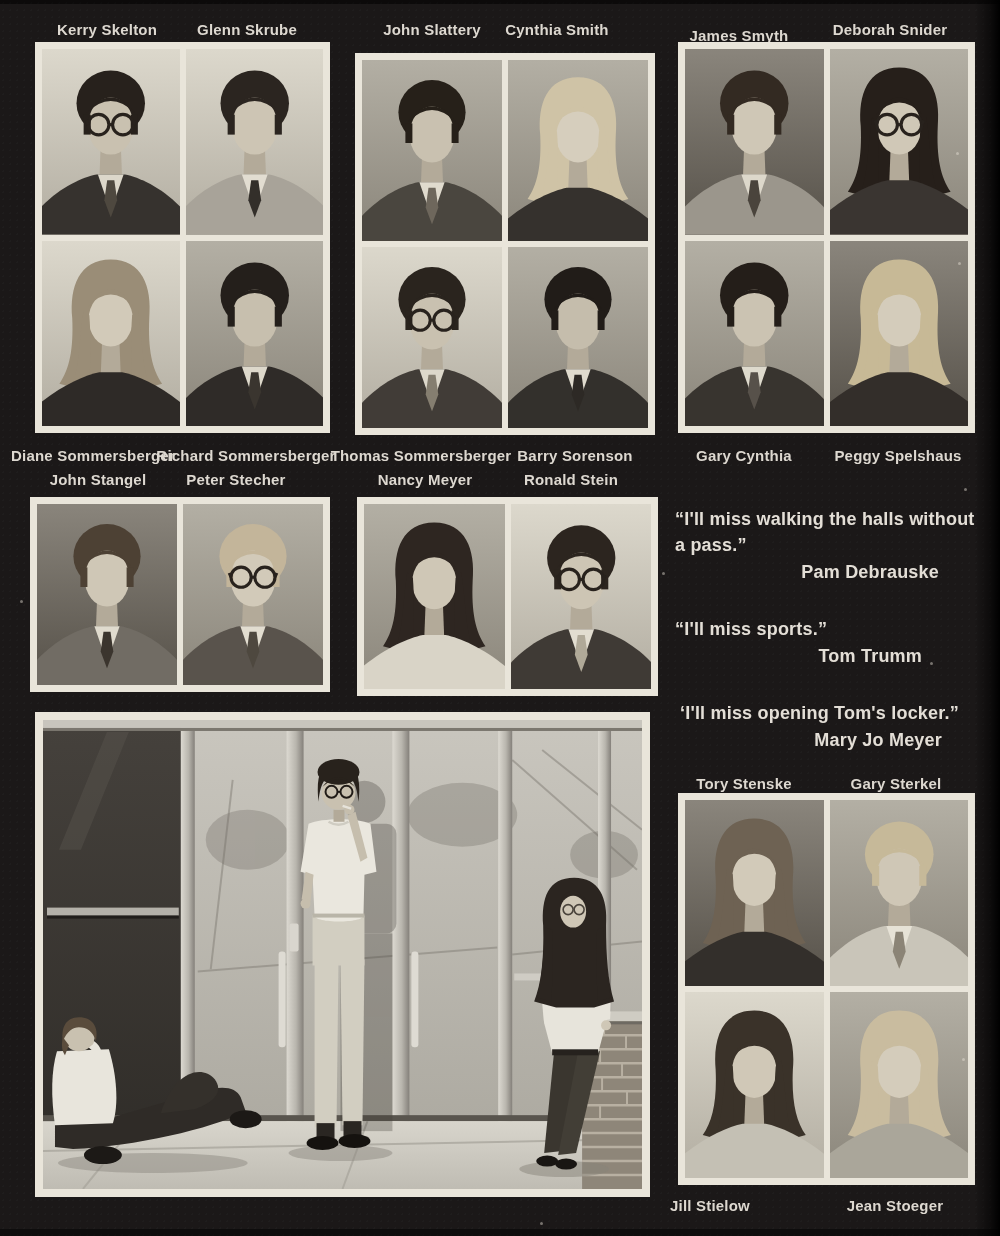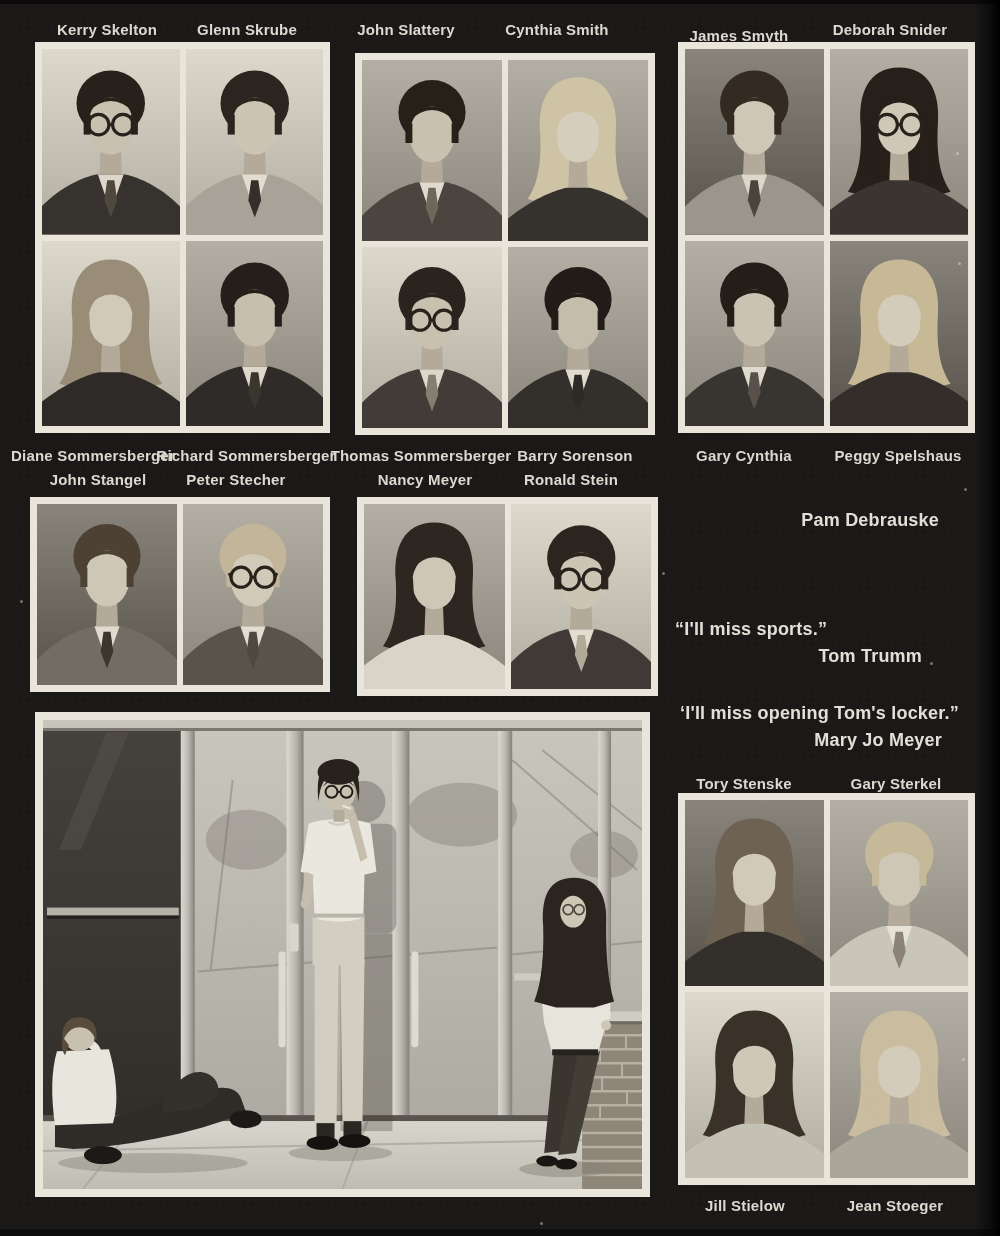--- a/index.html
+++ b/index.html
@@ -102,21 +102,21 @@
           <circle cx="58.5" cy="53" r="7.2"></circle>
         <path d="M48.7,53 L51.3,53"></path>
           <path d="M34.3,53 L33,50"></path>
           <path d="M65.7,53 L67,50"></path>
       </g>
     </defs>
   </svg>
 
   <span class="lbl" style="left:107px;top:21px">Kerry Skelton</span>
   <span class="lbl" style="left:247px;top:21px">Glenn Skrube</span>
-  <span class="lbl" style="left:406px;top:21px">John Slattery</span>
+  <span class="lbl" style="left:432px;top:21px">John Slattery</span>
   <span class="lbl" style="left:557px;top:21px">Cynthia Smith</span>
   <span class="lbl" style="left:739px;top:27px">James Smyth</span>
   <span class="lbl" style="left:890px;top:21px">Deborah Snider</span>
 
   <div class="grp g2x2" style="left:35px;top:42px;width:295px;height:391px">
     <div class="ph">
         <svg class="pp p-kerry" viewBox="0 0 100 130" preserveAspectRatio="xMidYMax slice">
           <rect width="100" height="130" fill="url(#bgL)"></rect>
           <use href="#sil-m"></use>
           <use href="#glasses"></use>
@@ -236,20 +236,21 @@
     <div class="ph">
         <svg class="pp p-stein" viewBox="0 0 100 130" preserveAspectRatio="xMidYMax slice">
           <rect width="100" height="130" fill="url(#bgL)"></rect>
           <use href="#sil-m"></use>
           <use href="#glasses"></use>
         </svg>
       </div>
   </div>
 
   <div class="quote" style="left:675px;top:506px">
+    <span>“I'll miss walking the halls without a pass.”</span>
     <span class="q-author pr40">Pam Debrauske</span>
   </div>
   <div class="quote" style="left:680px;top:700px">
     <span>‘I'll miss opening Tom's locker.”</span>
     <span class="q-author pr42">Mary Jo Meyer</span>
   </div>
   <div class="quote" style="left:675px;top:616px">
     <span>“I'll miss sports.”</span>
     <span class="q-author pr55">Tom Trumm</span>
   </div>
@@ -277,21 +278,21 @@
         </svg>
       </div>
     <div class="ph">
         <svg class="pp p-jean" viewBox="0 0 100 130" preserveAspectRatio="xMidYMax slice">
           <rect width="100" height="130" fill="url(#bgM)"></rect>
           <use href="#sil-f"></use>
         </svg>
       </div>
   </div>
 
-  <span class="lbl" style="left:745px;top:1197px">Jill Stielow</span>
+  <span class="lbl" style="left:710px;top:1197px">Jill Stielow</span>
   <span class="lbl" style="left:895px;top:1197px">Jean Stoeger</span>
 
   <div class="candid">
     <svg viewBox="0 0 600 470" preserveAspectRatio="none">
       <defs>
         <linearGradient id="cg-sky" x1="0" y1="0" x2="0" y2="1">
             <stop offset="0" stop-color="#c9c6be"></stop>
             <stop offset="1" stop-color="#a9a69d"></stop>
           </linearGradient>
         <linearGradient id="cg-walk" x1="0" y1="0" x2="0" y2="1">

